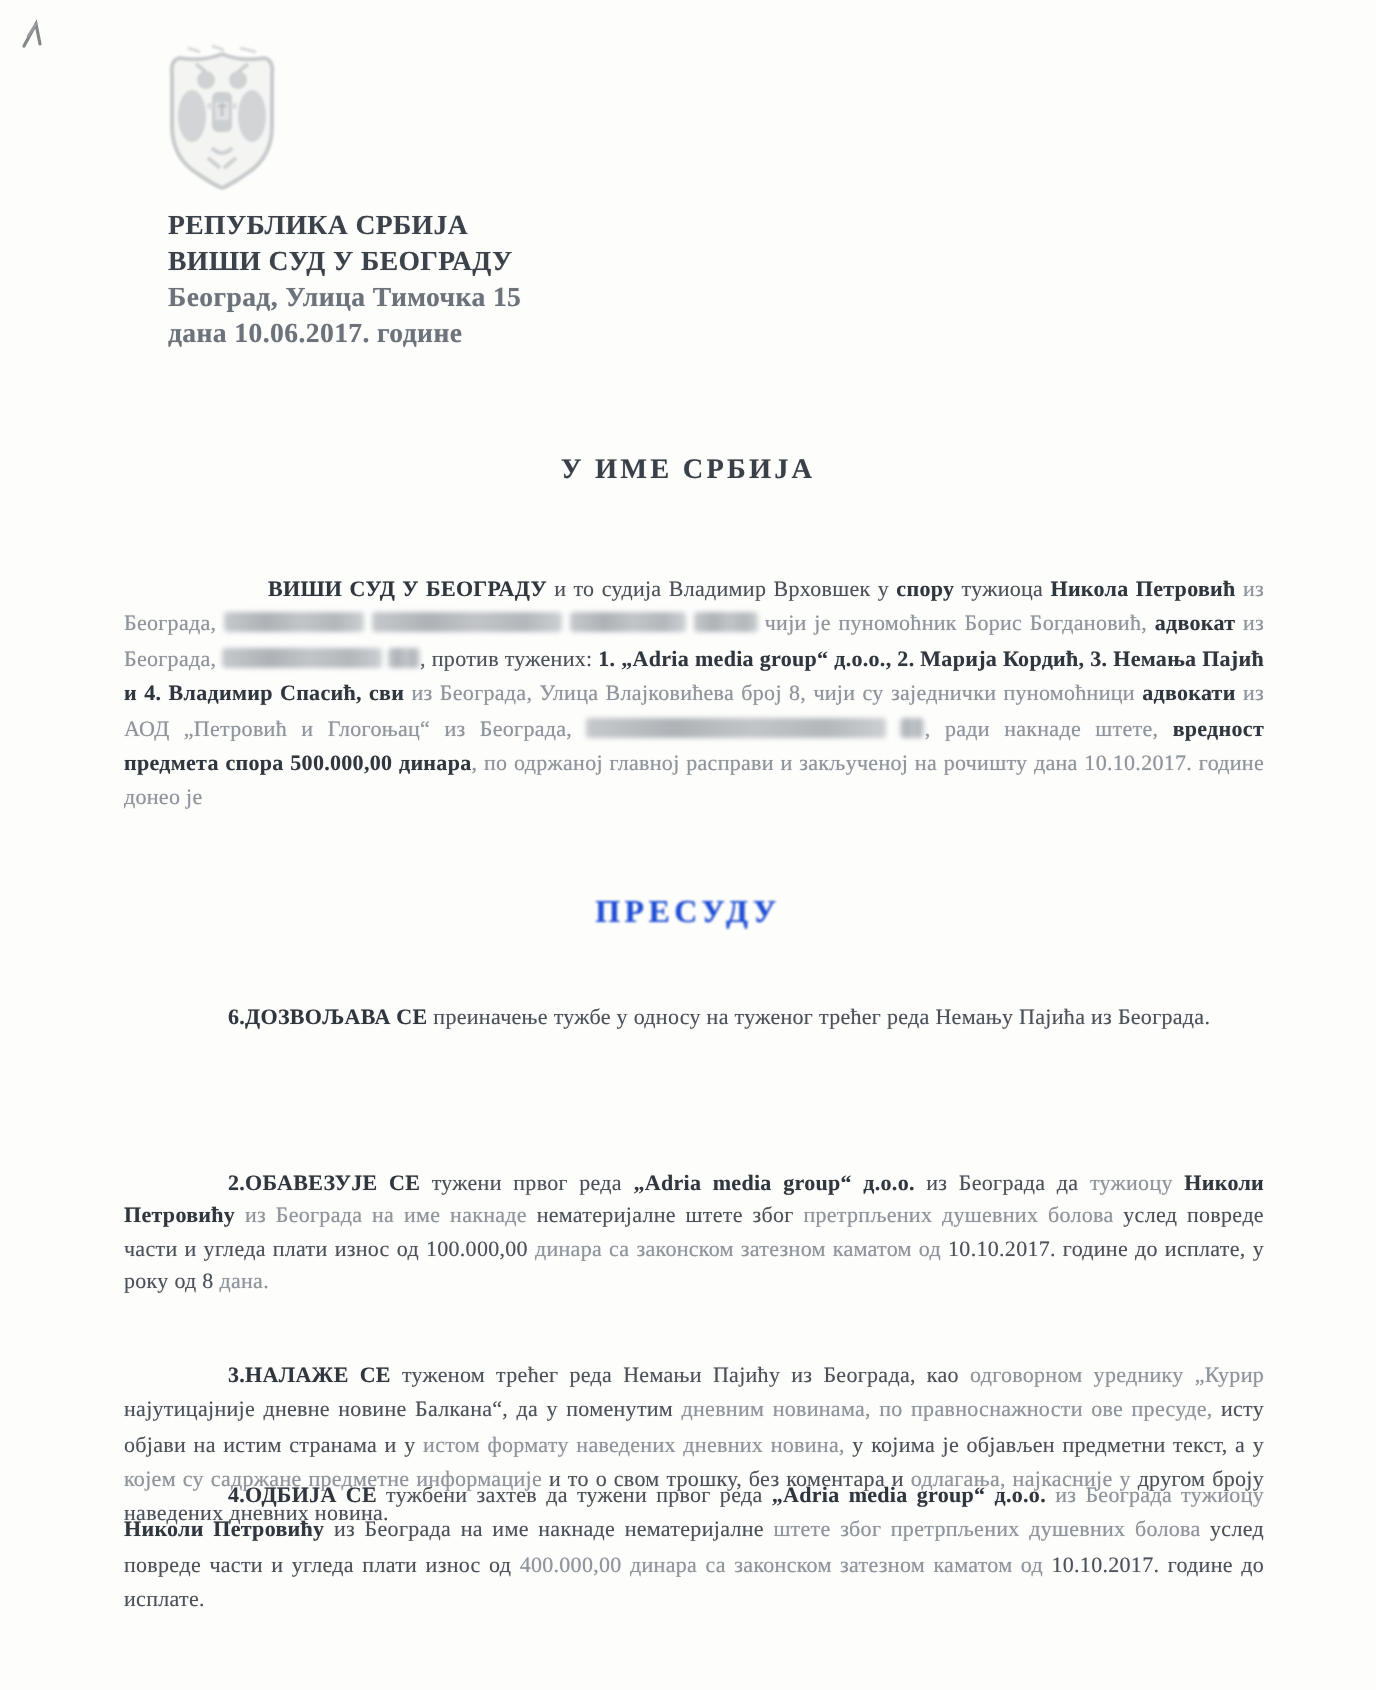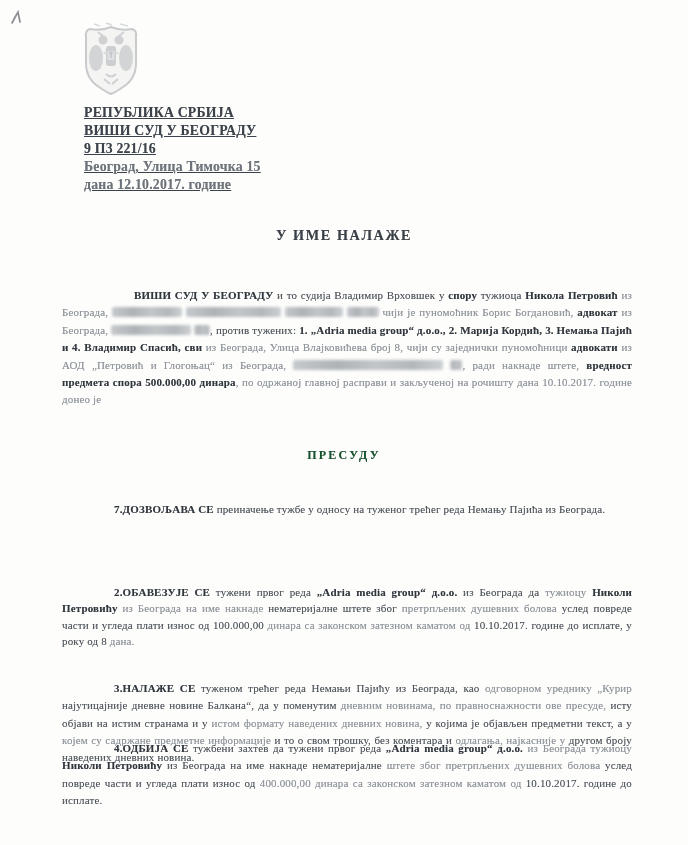--- a/index.html
+++ b/index.html
@@ -8,31 +8,31 @@
     background:#fdfdfc;overflow:hidden;
     font-family:"Liberation Serif","DejaVu Serif",serif;
     color:#4b5158;
     text-shadow:0 0 .5px rgba(70,76,82,.38);
   }
   .b{font-weight:bold;color:#30363d;}
   .f{color:#8f959c;}
   .pen-mark{position:absolute;left:9px;top:9px;}
   .emblem{position:absolute;left:82px;top:22px;filter:blur(.6px);opacity:.85;}
   .header{position:absolute;left:84px;top:104px;font-weight:bold;
-    font-size:13.8px;line-height:18px;color:#3c424a;letter-spacing:.2px;text-decoration:underline;}
+    font-size:13.8px;line-height:18px;color:#3c424a;letter-spacing:.2px;}
   .header .hl{white-space:nowrap;}
   .header .hl.dim{color:#6d737a;}
   .doc-title{position:absolute;left:0;top:227px;width:688px;text-align:center;
     font-weight:bold;font-size:14.2px;letter-spacing:1.6px;color:#3a4047;}
   .para{position:absolute;left:62px;width:570px;text-align:justify;
     font-size:11px;line-height:17.3px;letter-spacing:.15px;font-family:Liberation Serif, serif;}
   .para.indent{text-indent:52px;}
   .intro{top:276px;line-height:17.4px;text-indent:72px;}
   .verdict{position:absolute;left:0;top:448px;width:688px;text-align:center;
-    font-weight:bold;font-size:12px;letter-spacing:2.2px;color:#14532d;
+    font-weight:bold;font-size:16px;letter-spacing:2.2px;color:#1d4ed8;
     filter:blur(.4px);}
   .p1{top:490px;}
   .p2{top:573px;line-height:16.4px;}
   .p3{top:669px;}
   .p4{top:729px;}
   .redact{display:inline-block;height:10px;border-radius:2px;
     background:linear-gradient(90deg,#c6c9cc 0%,#aeb2b6 30%,#c2c5c8 55%,#b3b7bb 80%,#cdd0d2 100%);
     filter:blur(1.4px);vertical-align:-1px;}
 </style>
 </head>
@@ -57,32 +57,31 @@
     <rect x="25.5" y="29" width="7" height="9" fill="#dadcde"></rect>
     <path d="M27 31 L31 31 M29 29.5 L29 36" stroke="#b1b4b7" stroke-width="1.2"></path>
     <circle cx="23" cy="31" r="1.6" fill="#d8dadb"></circle>
     <circle cx="35" cy="31" r="1.6" fill="#d8dadb"></circle>
     <path d="M24 52 Q29 57 34 52 M22 57 L28 62 M36 57 L30 62" stroke="#c7cacc" stroke-width="2" fill="none"></path>
   </svg>
 
   <div class="header">
     <div class="hl">РЕПУБЛИКА СРБИЈА</div>
     <div class="hl">ВИШИ СУД У БЕОГРАДУ</div>
-    <div class="hl">9 П3 221/16</div>
     <div class="hl dim">Београд, Улица Тимочка 15</div>
-    <div class="hl dim">дана 12.10.2017. године</div>
+    <div class="hl dim">дана 10.06.2017. године</div>
   </div>
 
-  <div class="doc-title">У ИМЕ НАЛАЖЕ</div>
+  <div class="doc-title">У ИМЕ СРБИЈА</div>
 
   <p class="para intro"><span class="b">ВИШИ СУД У БЕОГРАДУ</span><span> и то судија Владимир Врховшек у </span><span class="b">спору</span><span> тужиоца </span><span class="b">Никола Петровић</span><span class="f"> из Београда, </span><span class="redact" style="width: 70px;"></span><span> </span><span class="redact" style="width: 95px;"></span><span> </span><span class="redact" style="width: 58px;"></span><span> </span><span class="redact" style="width: 32px;"></span><span class="f"> чији је </span><span class="f">пуномоћник Борис Богдановић, </span><span class="b">адвокат</span><span class="f"> из Београда, </span><span class="redact" style="width: 80px;"></span><span> </span><span class="redact" style="width: 16px;"></span><span>, против тужених: </span><span class="b">1. „Adria media group“ д.о.о., 2. Марија Кордић, 3. Немања Пајић и 4. Владимир Спасић, сви</span><span class="f"> из Београда, Улица Влајковићева број 8, чији су заједнички пуномоћници </span><span class="b">адвокати</span><span class="f"> из АОД „Петровић и Глогоњац“ из Београда, </span><span class="redact" style="width: 150px;"></span><span> </span><span class="redact" style="width: 12px;"></span><span class="f">, ради накнаде штете, </span><span class="b">вредност предмета спора 500.000,00 динара</span><span class="f">, по одржаној главној расправи и закљученој на рочишту дана 10.10.2017. године донео је</span></p>
 
   <div class="verdict">ПРЕСУДУ</div>
 
-  <p class="para indent p1"><span class="b">7.ДОЗВОЉАВА СЕ</span><span> преиначење тужбе у односу на туженог трећег реда Немању Пајића из Београда.</span></p>
+  <p class="para indent p1"><span class="b">6.ДОЗВОЉАВА СЕ</span><span> преиначење тужбе у односу на туженог трећег реда Немању Пајића из Београда.</span></p>
 
   <p class="para indent p2"><span class="b">2.ОБАВЕЗУЈЕ СЕ</span><span> тужени првог реда </span><span class="b">„Adria media group“ д.о.о.</span><span> из Београда да </span><span class="f">тужиоцу </span><span class="b">Николи Петровићу</span><span class="f"> из Београда на име накнаде </span><span>нематеријалне штете због </span><span class="f">претрпљених душевних болова </span><span>услед поврeде части и угледа плати износ од 100.000,00 </span><span class="f">динара са законском затезном каматом од </span><span>10.10.2017. године до исплате, у року од 8 </span><span class="f">дана.</span></p>
 
   <p class="para indent p3"><span class="b">3.НАЛАЖЕ СЕ</span><span> туженом трећег реда Немањи Пајићу из Београда, као </span><span class="f">одговорном уреднику „Курир </span><span>најутицајније дневне новине Балкана“, да у поменутим </span><span class="f">дневним новинама, по правноснажности ове пресуде, </span><span>исту објави на истим странама и у </span><span class="f">истом формату наведених дневних новина, </span><span>у којима је објављен предметни текст, а у </span><span class="f">којем су садржане предметне информације </span><span>и то о свом трошку, без коментара и </span><span class="f">одлагања, најкасније у </span><span>другом броју наведених дневних новина.</span></p>
 
   <p class="para indent p4"><span class="b">4.ОДБИЈА СЕ</span><span> тужбени захтев да тужени првог реда </span><span class="b">„Adria media group“ д.о.о.</span><span class="f"> из Београда тужиоцу </span><span class="b">Николи Петровићу</span><span> из Београда на име накнаде нематеријалне </span><span class="f">штете због претрпљених душевних болова </span><span>услед поврeде части и угледа плати износ од </span><span class="f">400.000,00 динара са законском затезном каматом од </span><span>10.10.2017. године до исплате.</span></p>
 
 </div>
 
 </body></html>

